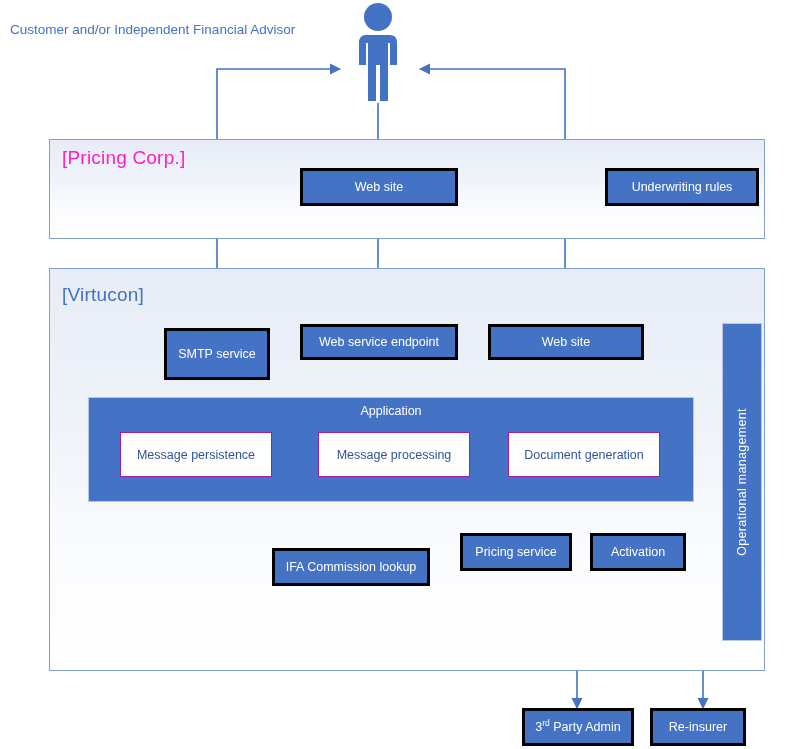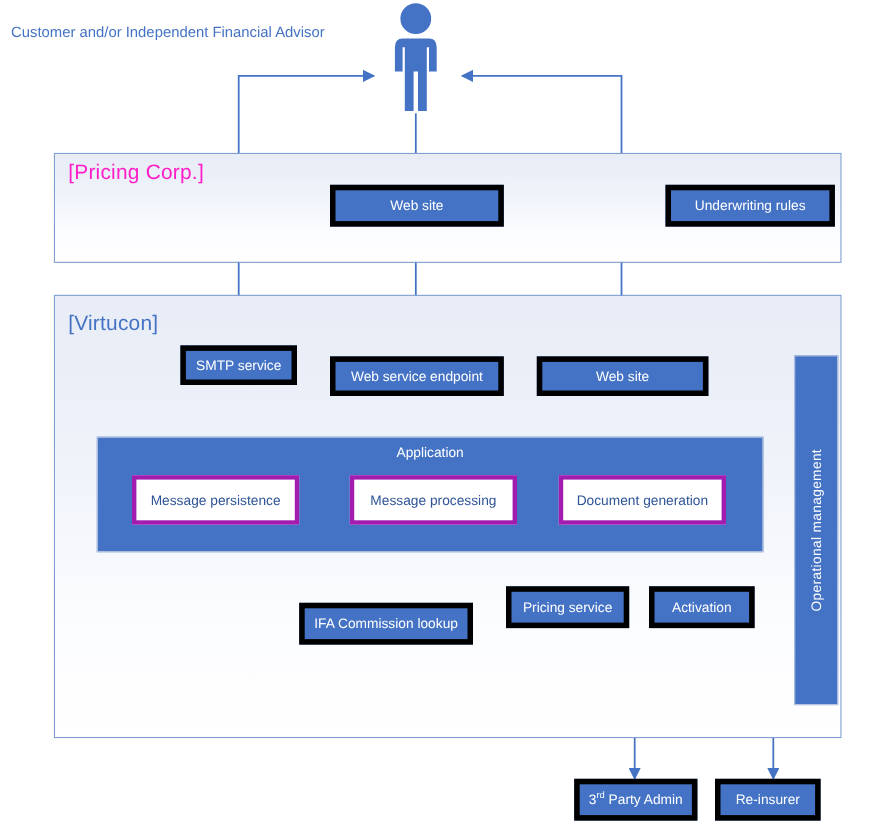--- a/index.html
+++ b/index.html
@@ -40,42 +40,42 @@
     letter-spacing: 0.2px;
     white-space: nowrap;
   }
   .zone-label.magenta { color: #ff1ec8; }
   .zone-label.blue    { color: #4472c4; }
 
   
   .node {
     position: absolute;
     background: #4472c4;
-    border: 5px solid #000000;
+    border: 3px solid #000000;
     box-sizing: border-box;
     color: #ffffff;
     font-size: 12.5px;
     display: flex;
     align-items: center;
     justify-content: center;
     text-align: center;
     line-height: 1.15;
     z-index: 3;
   }
   .node sup {
     font-size: 8.5px;
     vertical-align: super;
     line-height: 0;
   }
 
   
   .subnode {
     position: absolute;
     background: #ffffff;
-    border: 4px solid #a21caf;
+    border: 1px solid #a21caf;
     box-sizing: border-box;
     color: #2f5597;
     font-size: 12.5px;
     display: flex;
     align-items: center;
     justify-content: center;
     text-align: center;
     z-index: 5;
   }
 
@@ -255,21 +255,21 @@
   <div class="zone" style="left:49px; top:139px; width:716px; height:100px;"></div>
   <div class="zone-label magenta" style="left:62px; top:147px;">[Pricing Corp.]</div>
 
   <div class="node" style="left:300px; top:168px; width:158px; height:38px;">Web site</div>
 
   <div class="node" style="left:605px; top:168px; width:154px; height:38px;">Underwriting rules</div>
 
   <div class="zone" style="left:49px; top:268px; width:716px; height:403px;"></div>
   <div class="zone-label blue" style="left:62px; top:284px;">[Virtucon]</div>
 
-  <div class="node" style="left:164px; top:314px; width:106px; height:36px;">SMTP service</div>
+  <div class="node" style="left:164px; top:328px; width:106px; height:52px;">SMTP service</div>
 
   <div class="node" style="left:300px; top:324px; width:158px; height:36px;">Web service endpoint</div>
 
   <div class="node" style="left:488px; top:324px; width:156px; height:36px;">Web site</div>
 
   <div class="appband" style="left:88px; top:397px; width:606px; height:105px;">
     <div class="appband-title">Application</div>
   </div>
 
   <div class="subnode" style="left:120px; top:432px; width:152px; height:45px;">Message persistence</div>

